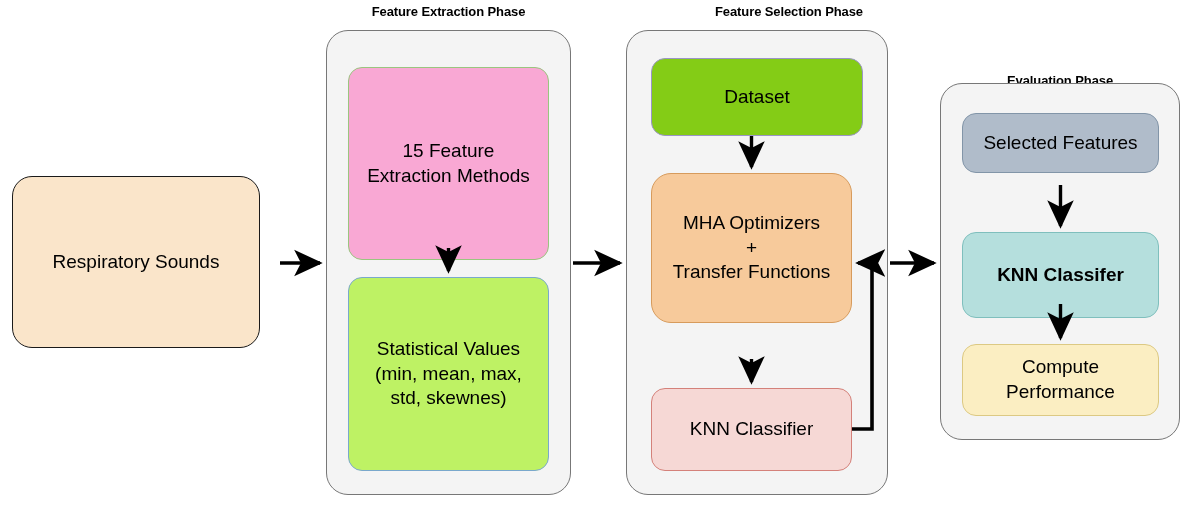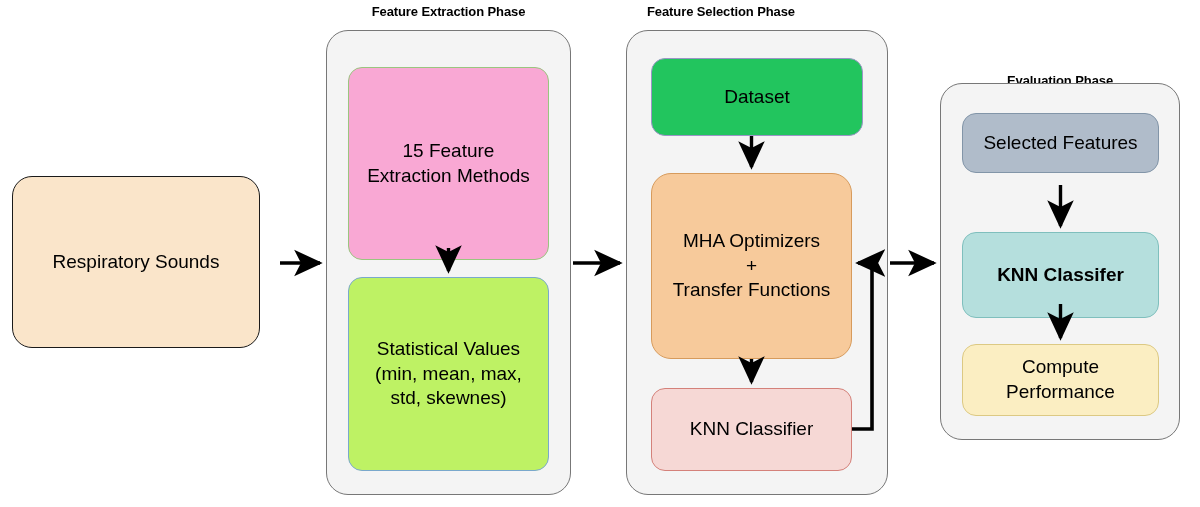--- a/index.html
+++ b/index.html
@@ -82,30 +82,30 @@
   <div class="node" style="left:348px; top:55px; width:201px; height:193px;
               background:#f9a8d4; border:1.4px solid #9ac57f;margin-top:12px;">
     <span class="label">15 Feature<br>Extraction Methods</span>
   </div>
 
   <div class="node" style="left:348px; top:277px; width:201px; height:194px;
               background:#bef264; border:1.4px solid #7aa8cc;">
     <span class="label">Statistical Values<br>(min, mean, max,<br>std, skewnes)</span>
   </div>
 
-  <div class="phase-title" style="left:590px; top:4px; width:262px;">Feature Selection Phase</div>
+  <div class="phase-title" style="left:658px; top:4px; width:262px;">Feature Selection Phase</div>
 
   <div class="phase-group" style="left:626px; top:30px; width:262px; height:465px;"></div>
 
   <div class="node" style="left:651px; top:58px; width:212px; height:78px;
-              background:#22c55e; border:1.4px solid #9a95c6;">
+              background:#84cc16; border:1.4px solid #9a95c6;">
     <span class="label">Dataset</span>
   </div>
 
-  <div class="node big-radius" style="left:651px; top:173px; width:201px; height:186px;
+  <div class="node big-radius" style="left:651px; top:173px; width:201px; height:150px;
               background:#f7ca9b; border:1.4px solid #d79b5c;">
     <span class="label">MHA Optimizers<br>+<br>Transfer Functions</span>
   </div>
 
   <div class="node" style="left:651px; top:388px; width:201px; height:83px;
               background:#f6d8d5; border:1.4px solid #d4817a;">
     <span class="label">KNN Classifier</span>
   </div>
 
   <div class="phase-title" style="left:940px; top:57px; width:240px;margin-top:16px;">Evaluation Phase</div>

